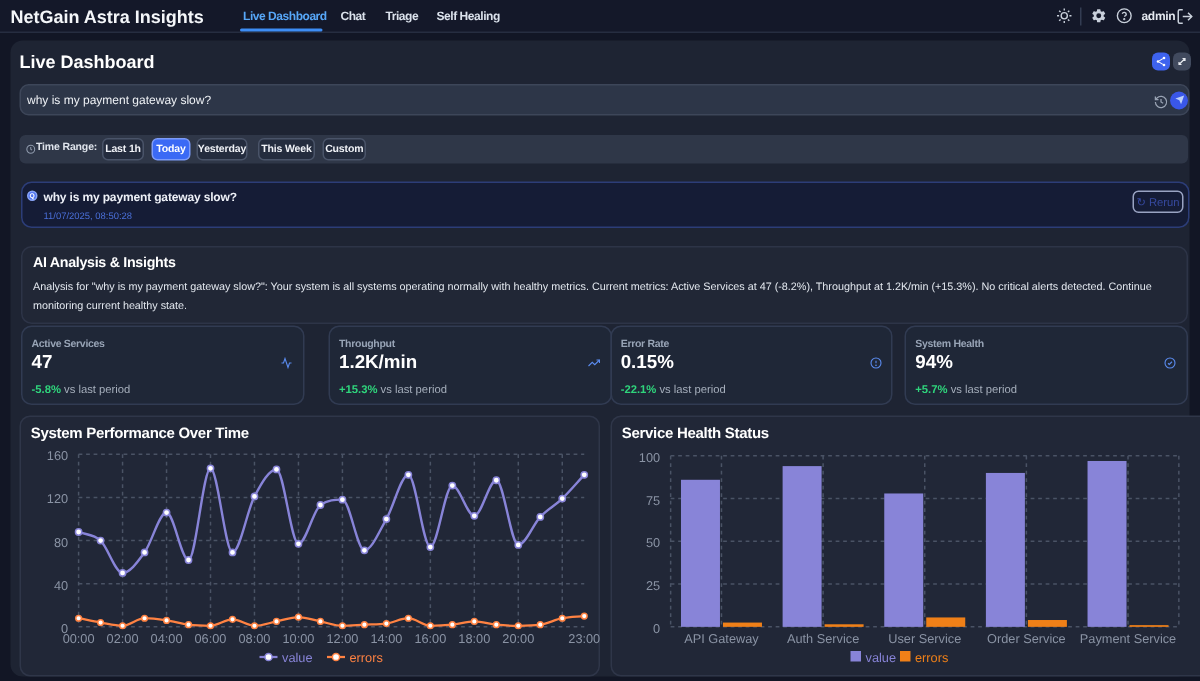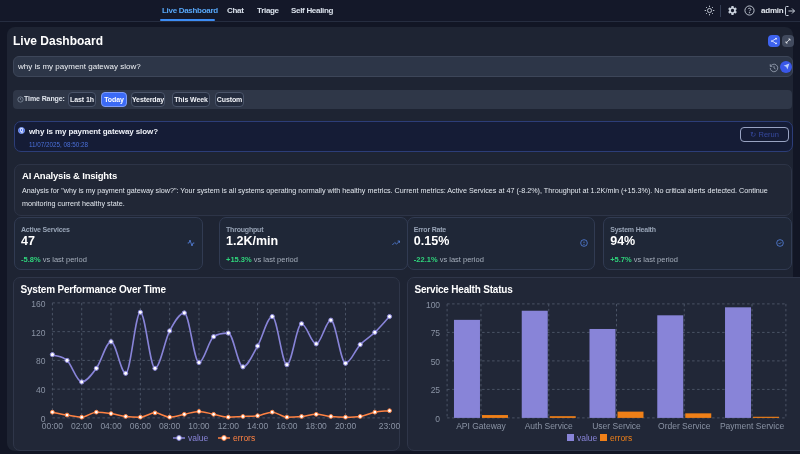--- a/index.html
+++ b/index.html
@@ -25,39 +25,40 @@
 .hist { position:absolute; left:754.5px; top:5.5px; }
 .sendbtn { position:absolute; left:766px; top:3.5px; width:12px; height:12px; border-radius:50%; background:#3a57e8; display:flex; align-items:center; justify-content:center; }
 .timebar { position:absolute; left:13px; top:90px; width:779px; height:18.5px; background:#2f3748; border-radius:4px; }
 .trlabel { position:absolute; left:11px; top:5px; font-size:7px; letter-spacing:-0.1px; font-weight:bold; color:#dfe4ec; }
 .tbtn2 { position:absolute; top:2px; height:15px; border-radius:4px; background:#242c3e; border:1px solid #4a5469; color:#f0f2f7; font-size:7px; letter-spacing:-0.1px; font-weight:bold; display:flex; align-items:center; justify-content:center; }
 .tbtn2.sel { background:#3b6af5; border-color:#7d9bf8; color:#fff; }
 .qpanel { position:absolute; left:14px; top:121px; width:778.5px; height:31px; background:#151c36; border:1px solid #2c3d78; border-radius:7px; }
 .qbadge { position:absolute; left:3px; top:5px; width:7px; height:7px; border-radius:50%; background:#4f74f0; border:1px solid #8aa6f8; color:#fff; font-size:4.5px; font-weight:bold; text-align:center; line-height:5.5px; }
 .qtext { position:absolute; left:14px; top:4.5px; font-size:8px; letter-spacing:-0.1px; font-weight:bold; color:#eef1f8; }
 .qtime { position:absolute; left:14px; top:18.5px; font-size:6.3px; color:#4a6fd8; }
-.rerun { position:absolute; right:2.5px; top:4.5px; width:49px; height:15px; border:1px solid #99a3c2; border-radius:4px; color:#36499f; font-size:7.5px; display:flex; align-items:center; justify-content:center; gap:2px; }
+.rerun { position:absolute; right:2.5px; top:4.5px; width:34px; height:15px; border:1px solid #99a3c2; border-radius:4px; color:#36499f; font-size:7.5px; display:flex; align-items:center; justify-content:center; gap:2px; }
 .aipanel { position:absolute; left:14px; top:164px; width:778px; height:52px; background:#212736; border:1px solid #2d3447; border-radius:7px; }
 .aititle { position:absolute; left:7px; top:4.5px; font-size:9.5px; letter-spacing:-0.2px; font-weight:bold; color:#fff; }
 .aibody { position:absolute; left:7px; top:18.5px; width:754px; font-size:7.2px; color:#e2e7ee; line-height:13.2px; }
 .card { position:absolute; top:216.5px; width:188.7px; height:53px; background:#1f2737; border:1px solid #313b52; border-radius:7px; }
 .c1 { left:14px; } .c2 { left:219px; } .c3 { left:406.8px; } .c4 { left:603.2px; }
 .ctitle { position:absolute; left:6px; top:8px; font-size:7px; letter-spacing:-0.2px; color:#98a4b6; font-weight:bold; }
 .cvalue { position:absolute; left:6px; top:16.5px; font-size:12.5px; font-weight:bold; color:#fff; }
 .cdelta { position:absolute; left:6px; top:37px; font-size:7.5px; color:#a6afbc; }
 .cdelta b { color:#2fd57c; }
 .cicon { position:absolute; right:6.5px; top:15px; }
 .chart { position:absolute; top:277px; height:174px; background:#212737; border:1px solid #2f3649; border-radius:7px; }
 .chL { left:13px; width:387px; }
 .chR { left:407px; width:425px; }
 .chtitle { position:absolute; left:6.5px; top:6px; font-size:10px; letter-spacing:-0.2px; font-weight:bold; color:#fff; }
 </style>
 </head>
 <body>
 <div class="header">
+  <div class="brand">NetGain Astra Insights</div>
   <div class="nav">
     <a class="n1" href="#">Live Dashboard</a>
     <div class="underline"></div>
     <a class="n2" href="#">Chat</a>
     <a class="n3" href="#">Triage</a>
     <a class="n4" href="#">Self Healing</a>
   </div>
   <svg class="hicon" style="left:704px" width="11" height="11" viewBox="0 0 24 24" fill="none" stroke="#c9d0db" stroke-width="2">
       <circle cx="12" cy="12" r="4.5"></circle>
       <path d="M12 1.5v3M12 19.5v3M1.5 12h3M19.5 12h3M4.6 4.6l2.1 2.1M17.3 17.3l2.1 2.1M19.4 4.6l-2.1 2.1M6.7 17.3l-2.1 2.1"></path>

